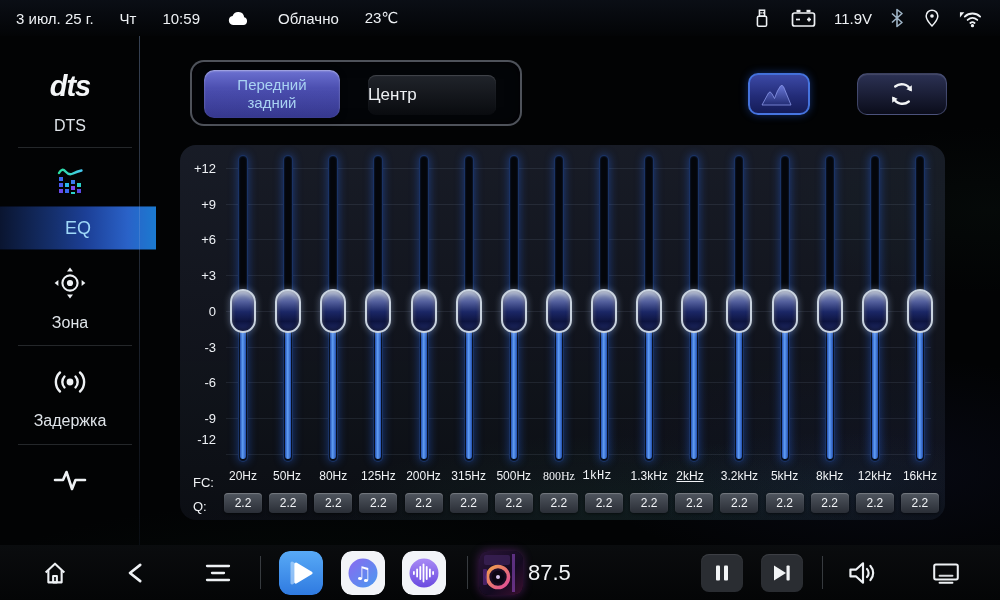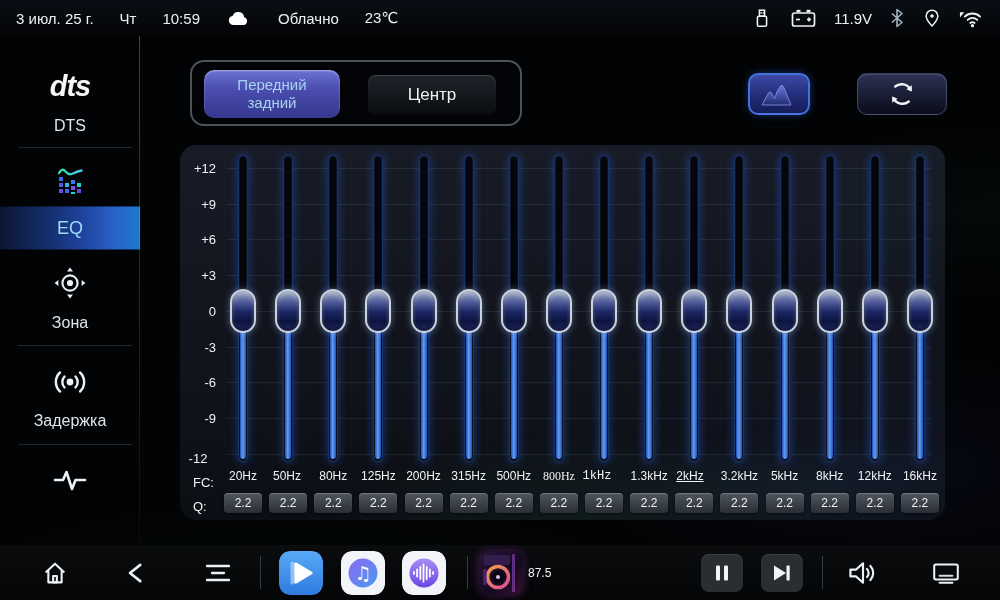--- a/index.html
+++ b/index.html
@@ -23,37 +23,37 @@
   .sb-volt{font-size:15px;}
   
   .sidebar{position:absolute;top:36px;left:0;width:140px;height:509px;}
   .sidebar::after{content:'';position:absolute;right:0;top:0;bottom:0;width:1px;
     background:linear-gradient(180deg, rgba(150,180,230,0.35), rgba(70,90,140,0.10));}
   .sidebar .abs{position:absolute;left:0;width:140px;text-align:center;}
   .s-logo{top:34px;font-size:29px;font-weight:900;font-style:italic;letter-spacing:-1px;color:#f4f6f8;}
   .s-text{font-size:16px;color:#dfe4e9;}
   .s-divider{position:absolute;left:18px;right:8px;height:1px;background:rgba(220,230,245,0.16);}
   .s-icon{display:flex;justify-content:center;}
-  .eq-band-active{position:absolute;left:0;width:140px;height:42px;top:170px;
+  .eq-band-active{position:absolute;left:0;width:156px;height:42px;top:170px;
     background:linear-gradient(90deg,#0a1530 0%,#15306e 35%,#1c3f96 55%,#2a62c8 82%,#1b7ad0 100%);
     border-top:1px solid rgba(0,0,0,0.45);border-bottom:1px solid rgba(0,0,0,0.5);
     display:flex;align-items:center;justify-content:center;font-size:18px;color:#9fd8f8;}
   
   .main{position:absolute;left:140px;top:36px;right:0;bottom:55px;}
   .tabs-wrap{position:absolute;left:50px;top:24px;width:332px;height:66px;box-sizing:border-box;
     border:2px solid rgba(140,148,158,0.55);border-radius:14px;background:rgba(6,8,12,0.55);
     box-shadow:inset 0 0 14px rgba(0,0,0,0.65);}
   .tab-front{position:absolute;left:12px;top:8px;width:136px;height:48px;border-radius:10px;cursor:default;
     background:linear-gradient(180deg,#6d72d2 0%,#4a4dae 40%,#37399016 0),linear-gradient(180deg,#6d72d2 0%,#4a4dae 45%,#35378e 100%);
     box-shadow:inset 0 1px 2px rgba(255,255,255,0.45),0 2px 6px rgba(0,0,0,0.55);
     color:#a9d3f3;font-size:15px;display:flex;align-items:center;justify-content:center;text-align:center;line-height:1.2;padding:0 12px;box-sizing:border-box;}
   .tab-center{position:absolute;left:176px;top:13px;width:128px;height:40px;border-radius:8px;
     background:linear-gradient(180deg, rgba(42,46,54,0.75), rgba(10,12,16,0.85));
     box-shadow:inset 0 1px 1px rgba(255,255,255,0.16);
-    color:#eef1f4;font-size:17px;display:flex;align-items:center;justify-content:center;}
+    color:#eef1f4;font-size:17px;display:flex;align-items:center;}
   .curve-btn{position:absolute;left:608px;top:37px;width:62px;height:42px;border-radius:10px;box-sizing:border-box;
     background:linear-gradient(180deg,#3c49a6 0%,#232c78 55%,#151c58 100%);
     border:2px solid rgba(72,122,232,0.9);box-shadow:0 0 9px rgba(40,95,225,0.45);
     display:flex;align-items:center;justify-content:center;}
   .reset-btn{position:absolute;left:717px;top:37px;width:90px;height:42px;border-radius:10px;box-sizing:border-box;
     background:linear-gradient(180deg, rgba(46,52,88,0.95), rgba(11,13,28,0.95));
     border:1px solid rgba(115,125,175,0.45);box-shadow:inset 0 1px 1px rgba(255,255,255,0.12);
     display:flex;align-items:center;justify-content:center;}
   .eq-panel{position:absolute;left:40px;top:109px;width:765px;height:375px;border-radius:16px;
     background:
@@ -77,21 +77,21 @@
     box-shadow:inset 0 1px 1px rgba(255,255,255,0.22), 0 1px 3px rgba(0,0,0,0.55);
     font-size:12px;color:#f2f4f7;display:flex;align-items:center;justify-content:center;}
   .fcq{position:absolute;left:13px;font-size:13px;color:#f0f2f5;}
   
   .dock{position:absolute;left:0;right:0;bottom:0;height:55px;background:linear-gradient(180deg,#0a0c0e,#040506);}
   .dock .di{position:absolute;top:0;height:55px;display:flex;align-items:center;justify-content:center;}
   .dock-divider{position:absolute;top:11px;width:1px;height:33px;background:rgba(200,210,225,0.25);}
   .tile{width:44px;height:44px;border-radius:11px;}
   .ctl-btn{width:42px;height:38px;border-radius:8px;background:rgba(46,49,54,0.92);
     box-shadow:inset 0 1px 1px rgba(255,255,255,0.10);display:flex;align-items:center;justify-content:center;}
-  .radio-freq{font-size:12px;color:#f2f4f6;}
+  .radio-freq{font-size:22px;color:#f2f4f6;}
 </style>
 </head>
 <body>
 
 <div class="status-bar">
   <div class="sb-left">
     <span>3 июл. 25 г.</span>
     <span>Чт</span>
     <span>10:59</span>
     <span>
@@ -261,21 +261,21 @@
       <div class="scale-label" style="top: 130.1px;">+3</div>
       <div class="gridline" style="top: 165.8px;"></div>
       <div class="scale-label" style="top: 165.8px;">0</div>
       <div class="gridline" style="top: 201.5px;"></div>
       <div class="scale-label" style="top: 201.5px;">-3</div>
       <div class="gridline" style="top: 237.2px;"></div>
       <div class="scale-label" style="top: 237.2px;">-6</div>
       <div class="gridline" style="top: 272.9px;"></div>
       <div class="scale-label" style="top: 272.9px;">-9</div>
       <div class="gridline" style="top: 308.6px;"></div>
-      <div class="scale-label" style="top: 313px; text-align: center;">-12</div>
+      <div class="scale-label" style="top: 294px;">-12</div>
       <div class="track" style="left: 58px;">
         <div class="track-fill" style="height: 147.2px;"></div>
       </div>
       <div class="thumb" style="left: 50px; top: 143.8px;"></div>
       <div class="freq-label" style="left: 31px;">20Hz</div>
       <div class="q-btn" style="left: 44px;">2.2</div>
       <div class="track" style="left: 103.13px;">
         <div class="track-fill" style="height: 147.2px;"></div>
       </div>
       <div class="thumb" style="left: 95.13px; top: 143.8px;"></div>

